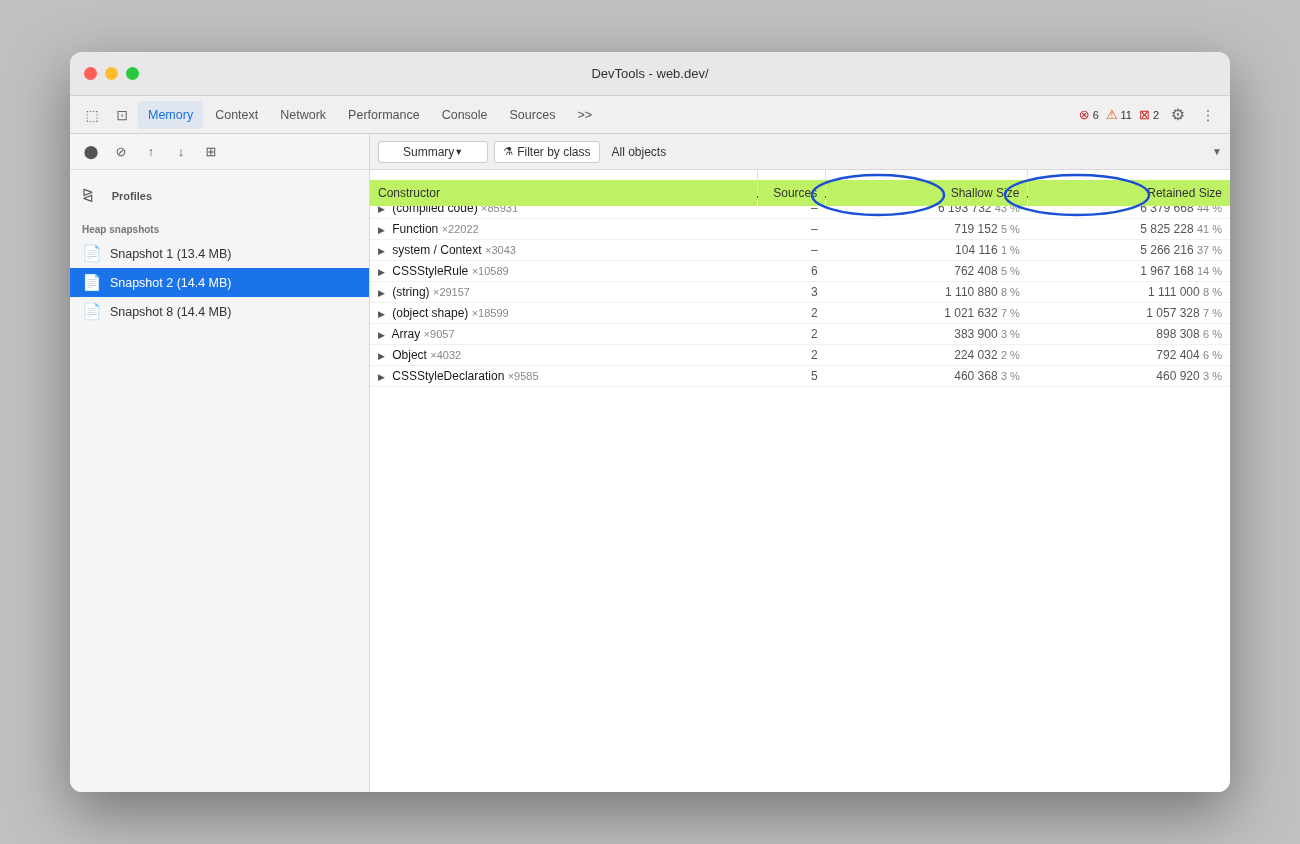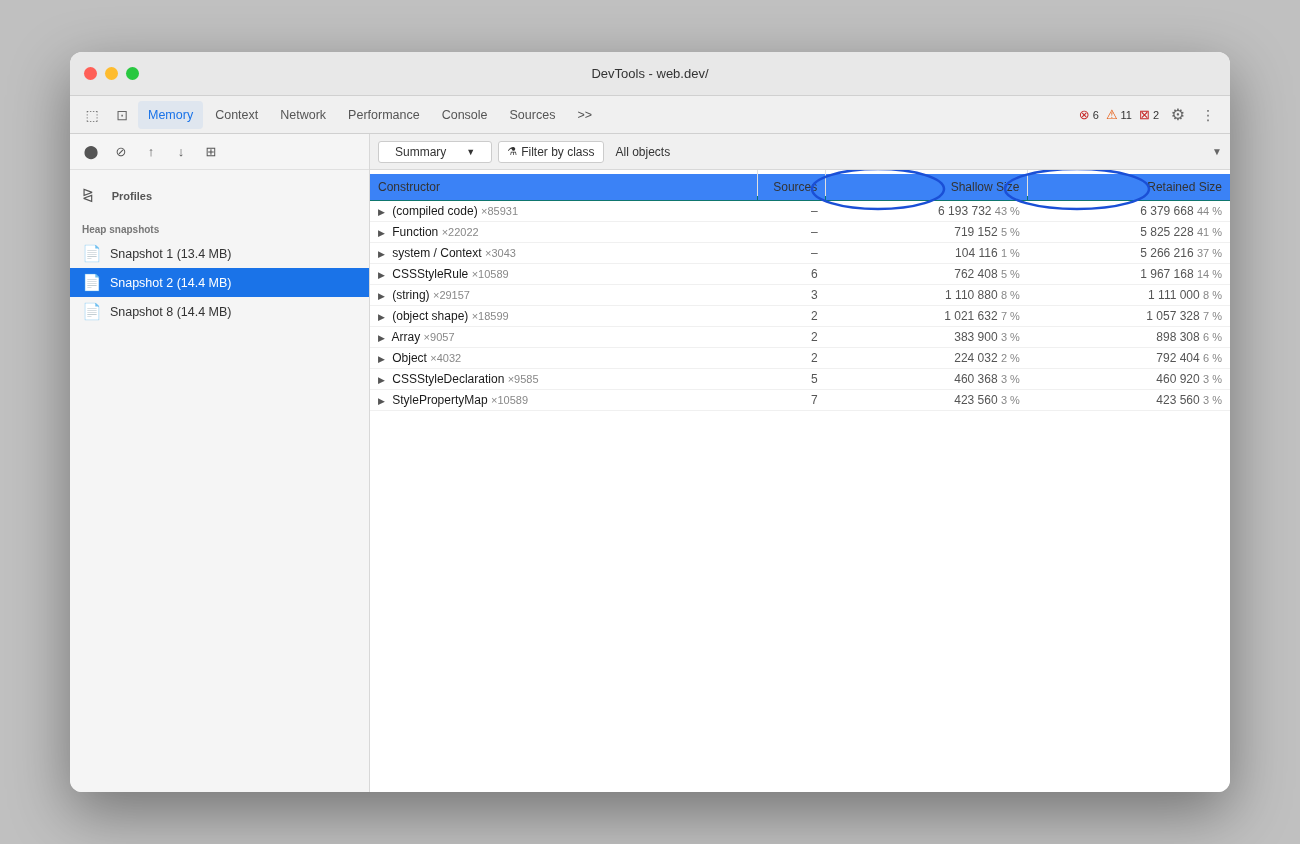--- a/index.html
+++ b/index.html
@@ -171,22 +171,22 @@
       border-bottom: 1px solid #d8d8d8;
       display: flex;
       align-items: center;
       padding: 0 8px;
       gap: 6px;
       flex-shrink: 0;
     }
     .summary-dropdown {
       display: flex;
       align-items: center;
-      gap: 20px;
-      padding: 3px 16px;
+      gap: 0;
+      padding: 3px 24px;
       font-size: 12px;
       color: #333;
       background: white;
       border: 1px solid #ccc;
       border-radius: 3px;
       cursor: pointer;
     }
     .filter-by-class {
       display: flex;
       align-items: center;
@@ -210,24 +210,24 @@
       flex: 1;
       overflow: auto;
       background: white;
     }
     table {
       width: 100%;
       border-collapse: collapse;
       font-size: 12px;
     }
     thead tr {
-      background: #3b82f6;
-      border-bottom: 5px solid #0f766e;
+      background: #bef264;
+      border-bottom: 2px solid #0f766e;
       position: sticky;
-      top: 4px;
+      top: 10px;
     }
     th {
       padding: 6px 8px;
       text-align: left;
       font-weight: 500;
       color: #333;
       font-size: 12px;
       white-space: nowrap;
       border-right: 1px solid #e0e0e0;
     }
@@ -512,33 +512,19 @@
         <span class="count-badge"> ×9585</span>
       </td>
       <td class="num">5</td>
       <td class="num">
         460 368&nbsp;<span style="color:#888;font-size:11px;">3 %</span>
       </td>
       <td class="num">
         460 920&nbsp;<span style="color:#888;font-size:11px;">3 %</span>
       </td>
     </tr>
-              <tr>
-      <td class="constructor-col">
-        <span class="expand-arrow">▶</span>
-        <span class="constructor-name">StylePropertyMap</span>
-        <span class="count-badge"> ×10589</span>
-      </td>
-      <td class="num">7</td>
-      <td class="num">
-        423 560&nbsp;<span style="color:#888;font-size:11px;">3 %</span>
-      </td>
-      <td class="num">
-        423 560&nbsp;<span style="color:#888;font-size:11px;">3 %</span>
-      </td>
-    </tr>
             </tbody>
         </table>
 
       </div>
     </div>
   </div>
 </div>
 
 </body></html>

